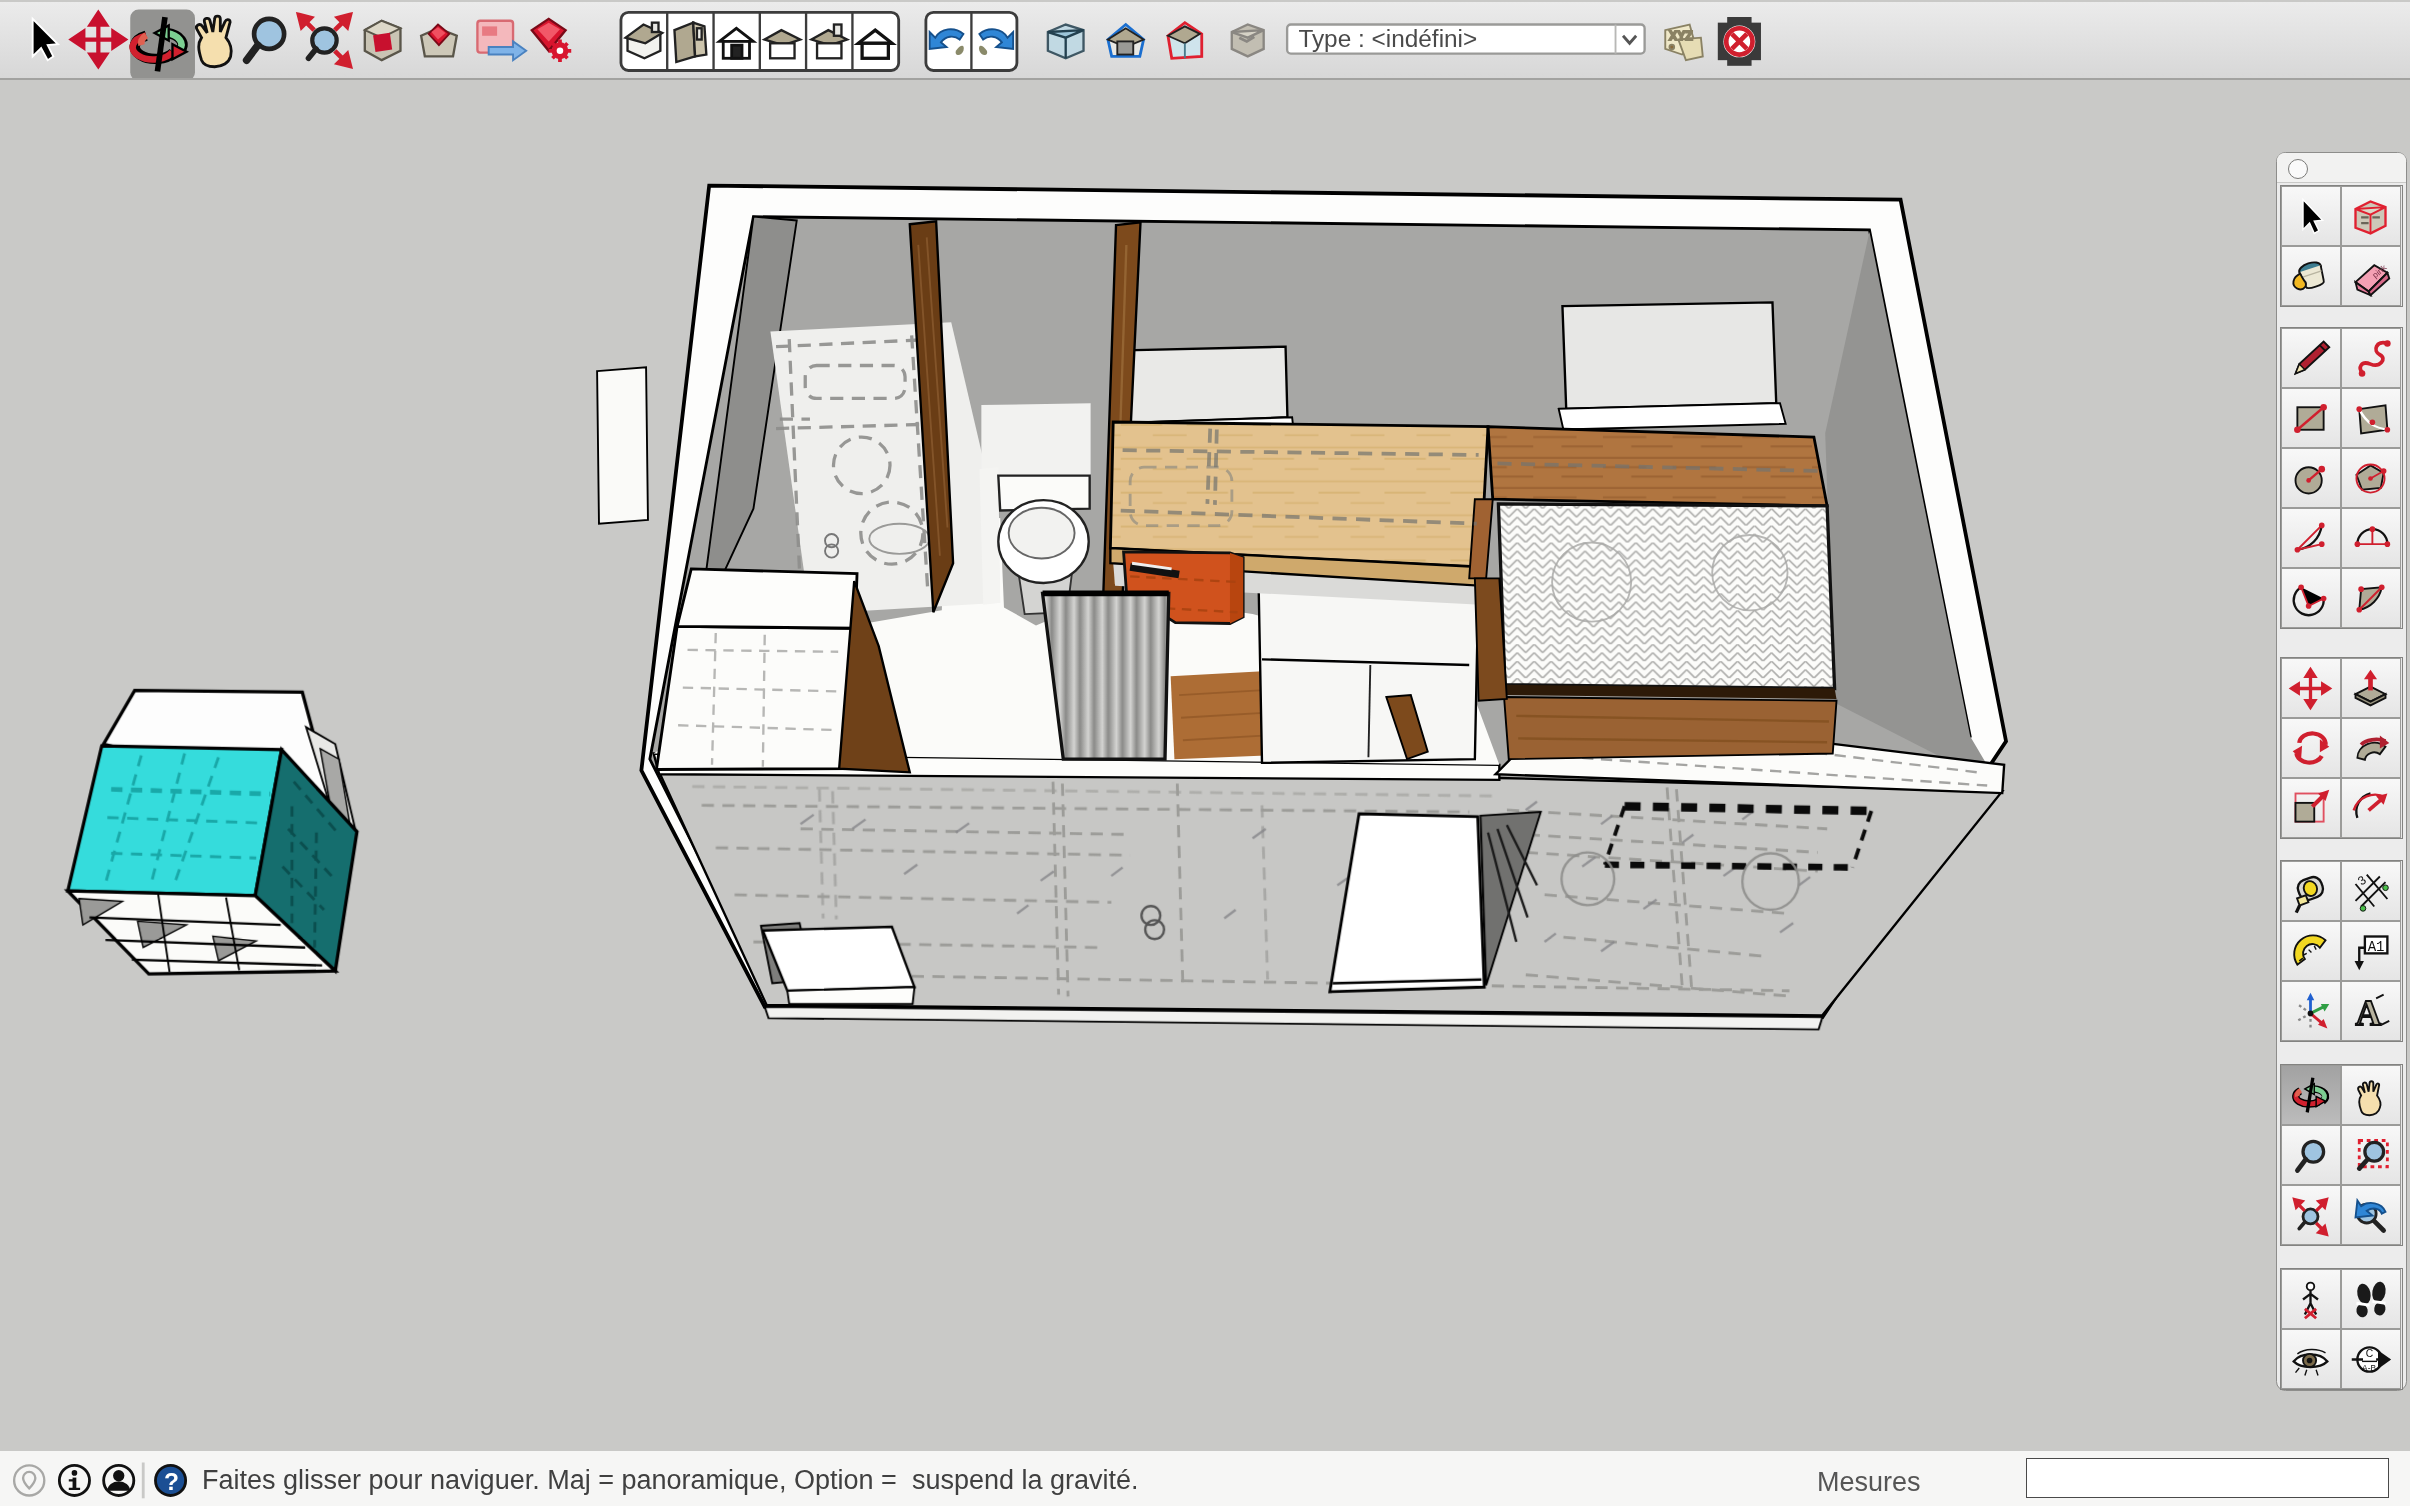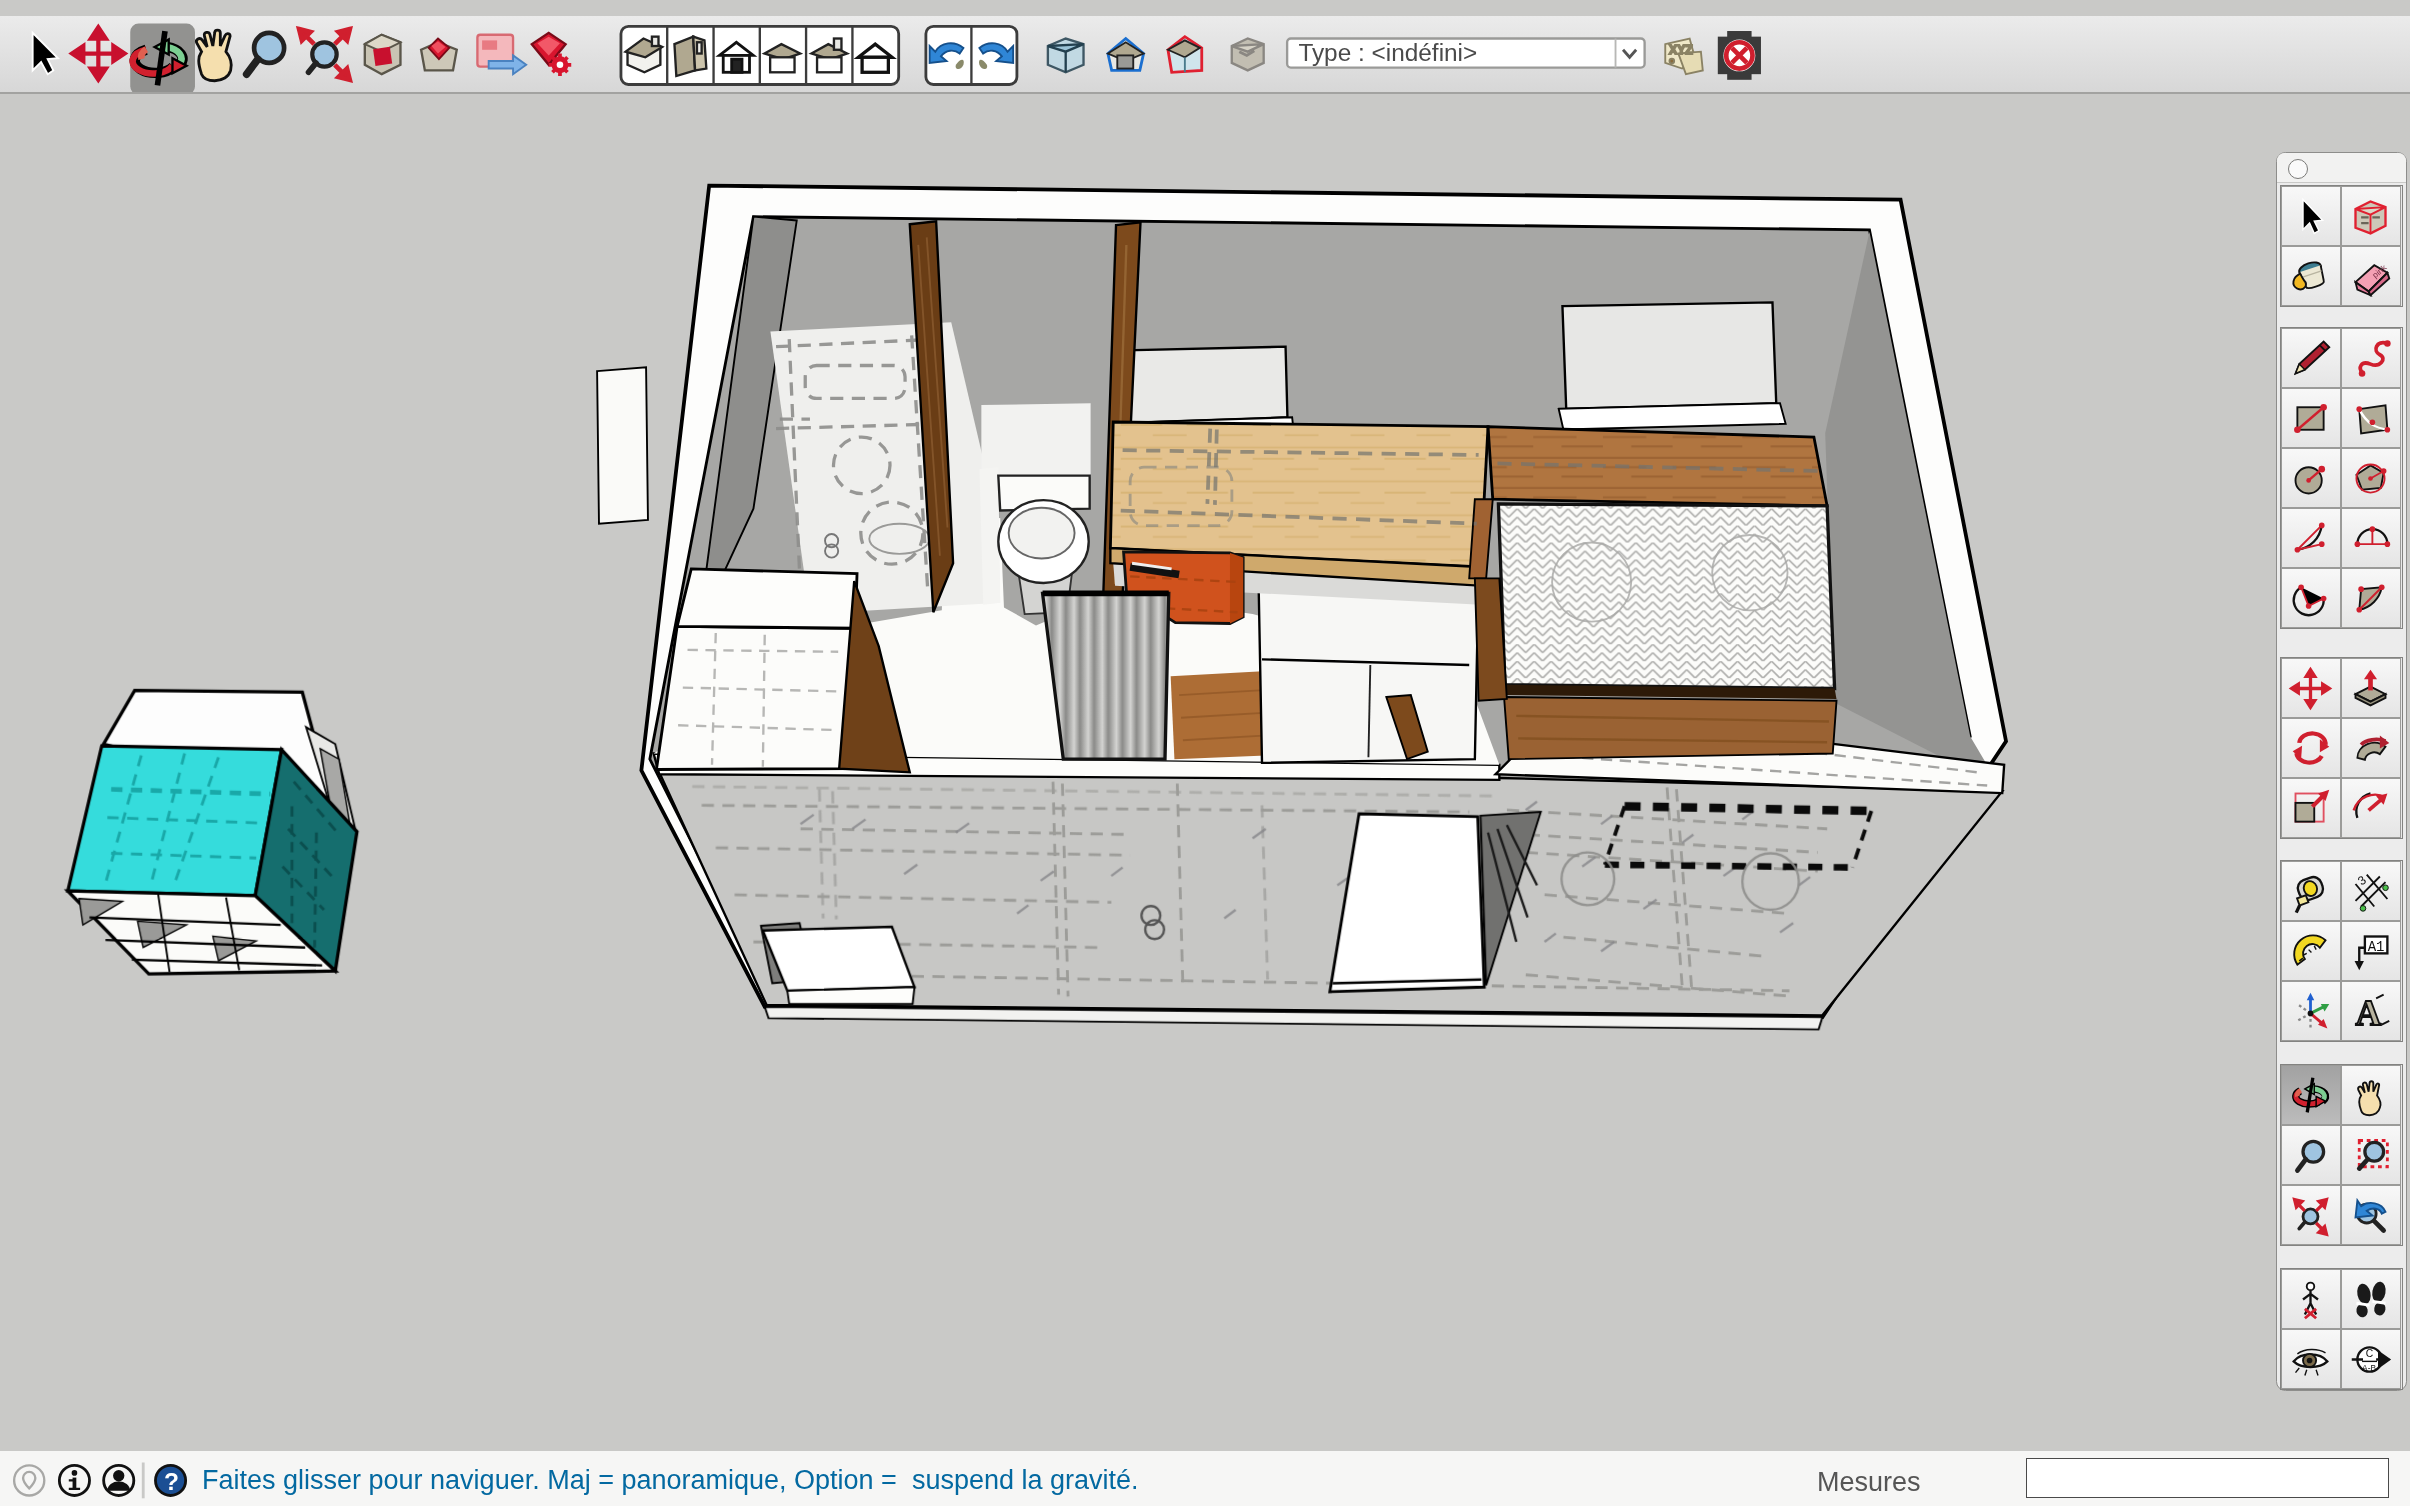--- a/index.html
+++ b/index.html
@@ -1,31 +1,31 @@
 <!DOCTYPE html>
 <html style="font-size:15px"><head>
 <meta charset="utf-8">
 <style>
   html,body{margin:0;padding:0;width:2411px;height:1507px;overflow:hidden;
     font-family:"Liberation Sans",sans-serif;background:#c9c9c7;}
-  #toolbar{position:absolute;top:16px;left:0;width:2411px;height:76px;
+  #toolbar{position:absolute;top:2px;left:0;width:2411px;height:76px;
     background:linear-gradient(#ebebeb,#d7d7d7);border-bottom:2.8px solid #a2a2a0;z-index:5;}
   #canvas{position:absolute;top:79px;left:0;width:2411px;height:1372px;background:#c9c9c7;z-index:1;}
   #statusbar{position:absolute;top:1451px;left:0;width:2411px;height:56px;background:#f6f6f5;z-index:5;}
   #palette{position:absolute;left:2276px;top:152px;width:131px;height:1239px;z-index:6;
     background:#ececec;border:1.9px solid #8d8d8b;border-radius:9.4px;box-sizing:border-box;}
   .psec{position:absolute;left:2.8px;width:121px;border:1.9px solid #838381;background:#e8e8e8;box-sizing:content-box;}
   .prow{display:flex;}
   .pbtn{width:60px;height:60px;background:linear-gradient(#f8f8f8,#e5e5e5);
     border:0.9px solid #9b9b99;box-sizing:border-box;display:flex;align-items:center;justify-content:center;}
   .pbtn.sel{background:linear-gradient(#a2a2a2,#bcbcbc);}
   #mesinput{position:absolute;left:2026px;top:1458px;width:363px;height:40px;background:#fff;
     border:1.9px solid #4a4a4a;box-sizing:border-box;z-index:6;}
   #meslabel{position:absolute;top:1467px;left:1817px;width:198px;font-size:27px;color:#555;z-index:6;}
-  #statustext{position:absolute;top:1465px;left:202px;font-size:27px;color:#0369a1;z-index:6;}
+  #statustext{position:absolute;top:1465px;left:202px;font-size:27px;color:#404040;z-index:6;}
 </style>
 </head>
 <body>
 <div id="canvas"></div>
 <svg id="model" style="position:absolute;top:0;left:0;z-index:2" width="2411" height="1507" viewBox="0 0 2560 1600" fill="none">
 <defs>
 <pattern id="hb" width="18" height="18" patternUnits="userSpaceOnUse">
   <rect width="18" height="18" fill="#fcfcfa"></rect>
   <path d="M0,18 L9,9 M9,9 L18,18 M0,9 L9,0 M9,0 L18,9" stroke="#aeaeac" stroke-width="1.8" fill="none"></path>
 </pattern>

